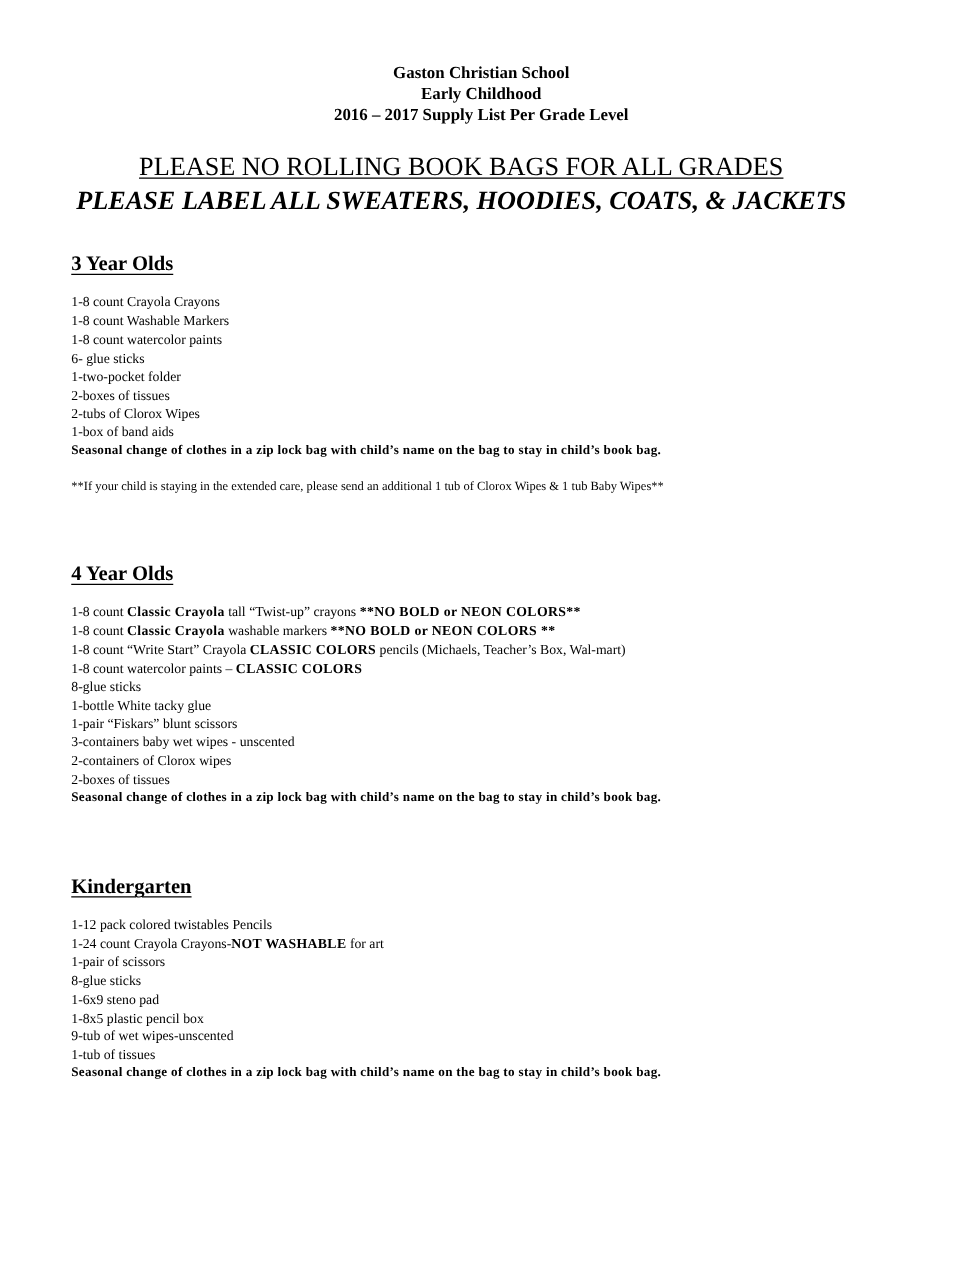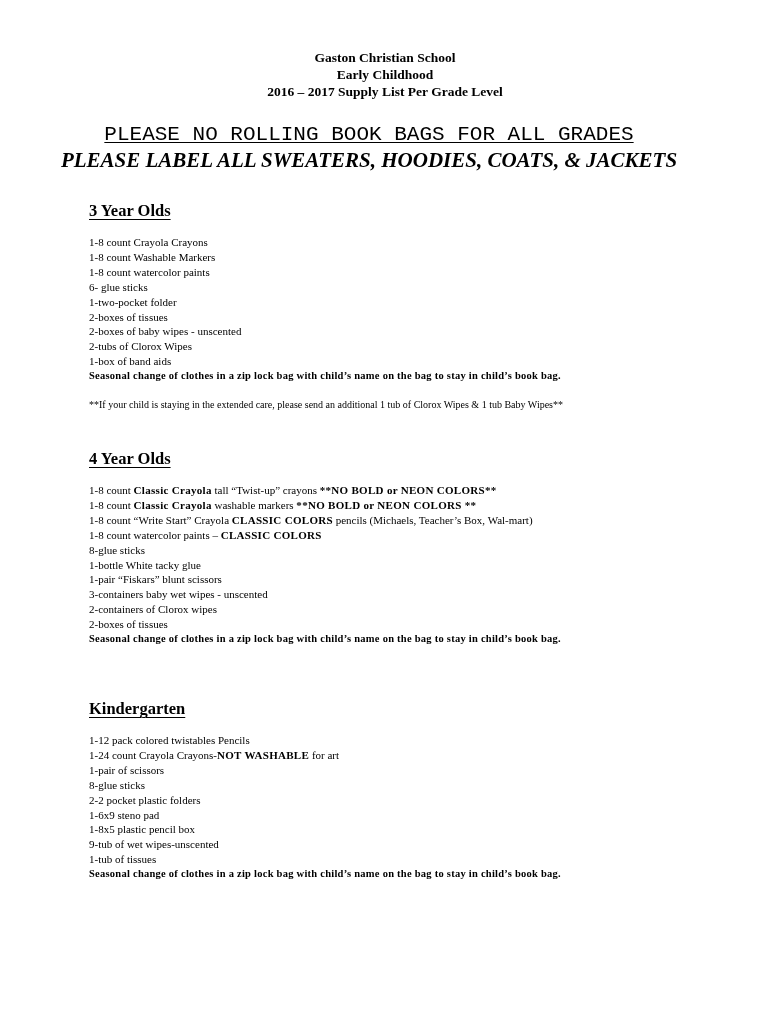--- a/index.html
+++ b/index.html
@@ -37,38 +37,36 @@
       left: 0;
       width: 738px;
       text-align: center;
       font-size: 21px;
       line-height: 24px;
     }
     .notice1 span {
       text-decoration: underline;
       text-decoration-thickness: 1px;
       text-underline-offset: 2px;
-      font-family: Liberation Mono, monospace;
     }
     .notice2 {
       position: absolute;
       top: 135px;
       left: 0;
       width: 738px;
       text-align: center;
       font-size: 21px;
       line-height: 26px;
       font-weight: bold;
       font-style: italic;
     }
     .section {
       position: absolute;
       left: 57px;
       width: 680px;
-      margin-left: 32px;
     }
     .section-title {
       font-weight: bold;
       font-size: 16.5px;
       line-height: 20px;
       text-decoration: underline;
       text-decoration-thickness: 1px;
       text-underline-offset: 3px;
       margin: 0 0 14px 0;
       display: inline-block;
@@ -119,21 +117,20 @@
 
   <div class="section" style="top:189px;">
     <div class="section-title">3 Year Olds</div>
     <div class="items">
       <div class="item">1-8 count Crayola Crayons</div>
       <div class="item">1-8 count Washable Markers</div>
       <div class="item">1-8 count watercolor paints</div>
       <div class="item">6- glue sticks</div>
       <div class="item">1-two-pocket folder</div>
       <div class="item">2-boxes of tissues</div>
-      <div class="item">2-boxes of baby wipes - unscented</div>
       <div class="item">2-tubs of Clorox Wipes</div>
       <div class="item">1-box of band aids</div>
       <div class="seasonal">Seasonal change of clothes in a zip lock bag with child’s name on the bag to stay in child’s book bag.</div>
     </div>
     <div class="note">**If your child is staying in the extended care, please send an additional 1 tub of Clorox Wipes &amp; 1 tub Baby Wipes**</div>
   </div>
 
   <div class="section" style="top:437px;">
     <div class="section-title">4 Year Olds</div>
     <div class="items">
@@ -161,21 +158,20 @@
 
   <div class="section" style="top:687px;">
     <div class="section-title">Kindergarten</div>
     <div class="items">
       <div class="item">1-12 pack colored twistables Pencils</div>
       <div class="item">
         <span>1-24 count Crayola Crayons-</span><span class="b">NOT WASHABLE</span><span> for art</span>
       </div>
       <div class="item">1-pair of scissors</div>
       <div class="item">8-glue sticks</div>
-      <div class="item">2-2 pocket  plastic folders</div>
       <div class="item">1-6x9 steno pad</div>
       <div class="item">1-8x5 plastic pencil box</div>
       <div class="item">9-tub of wet wipes-unscented</div>
       <div class="item">1-tub of tissues</div>
       <div class="seasonal">Seasonal change of clothes in a zip lock bag with child’s name on the bag to stay in child’s book bag.</div>
     </div>
   </div>
 
 </div>
 

